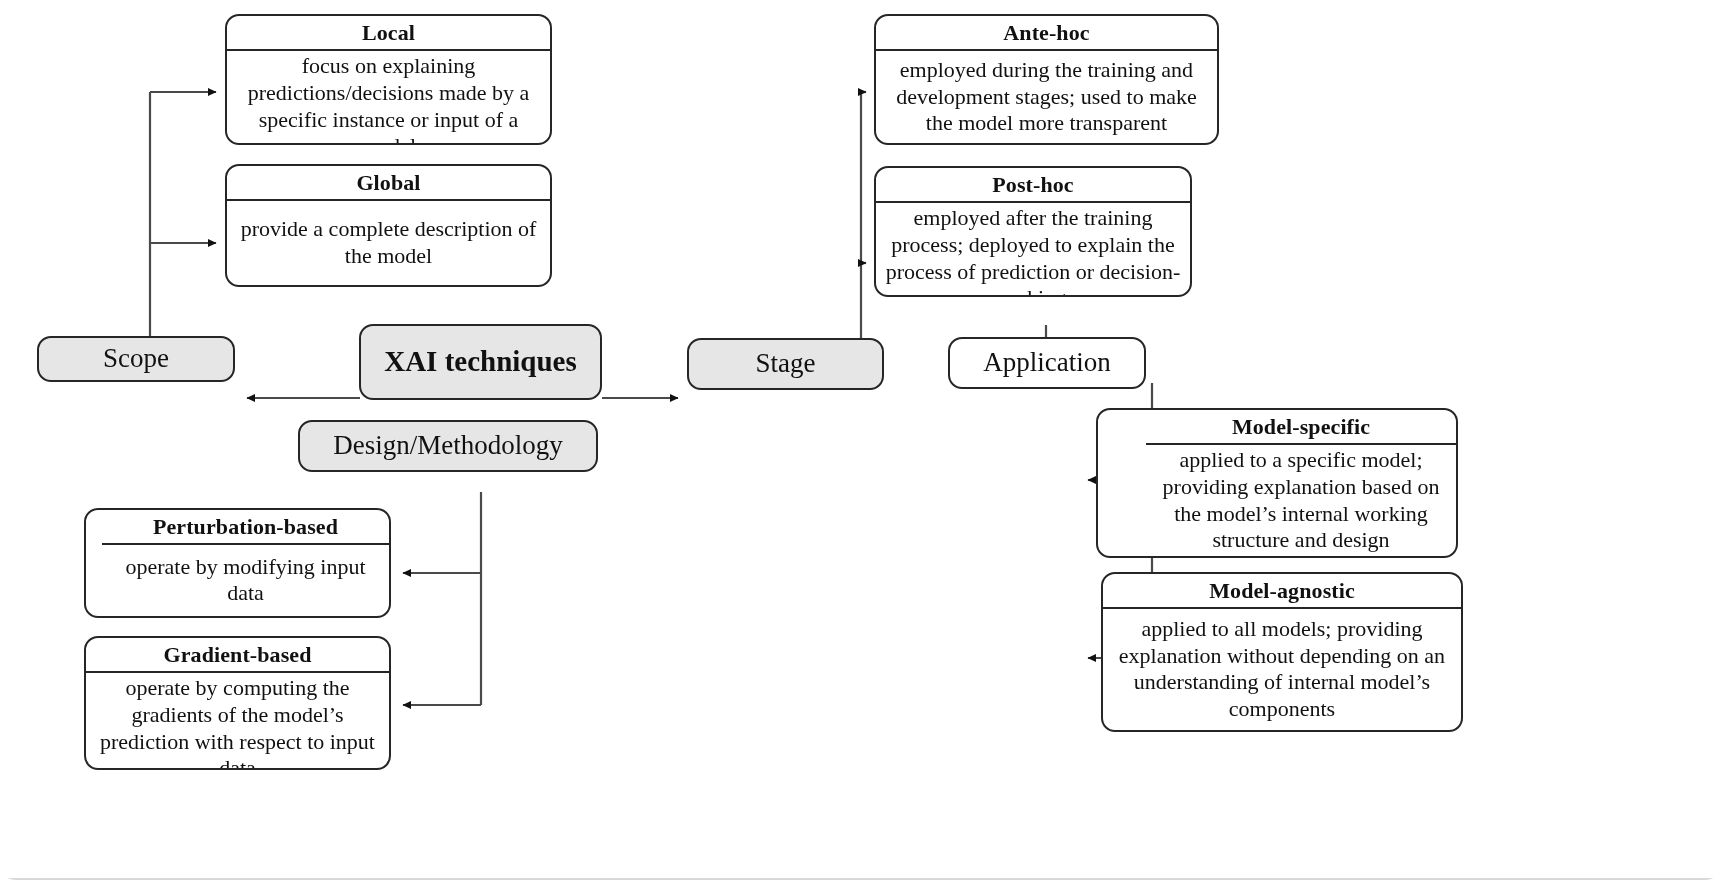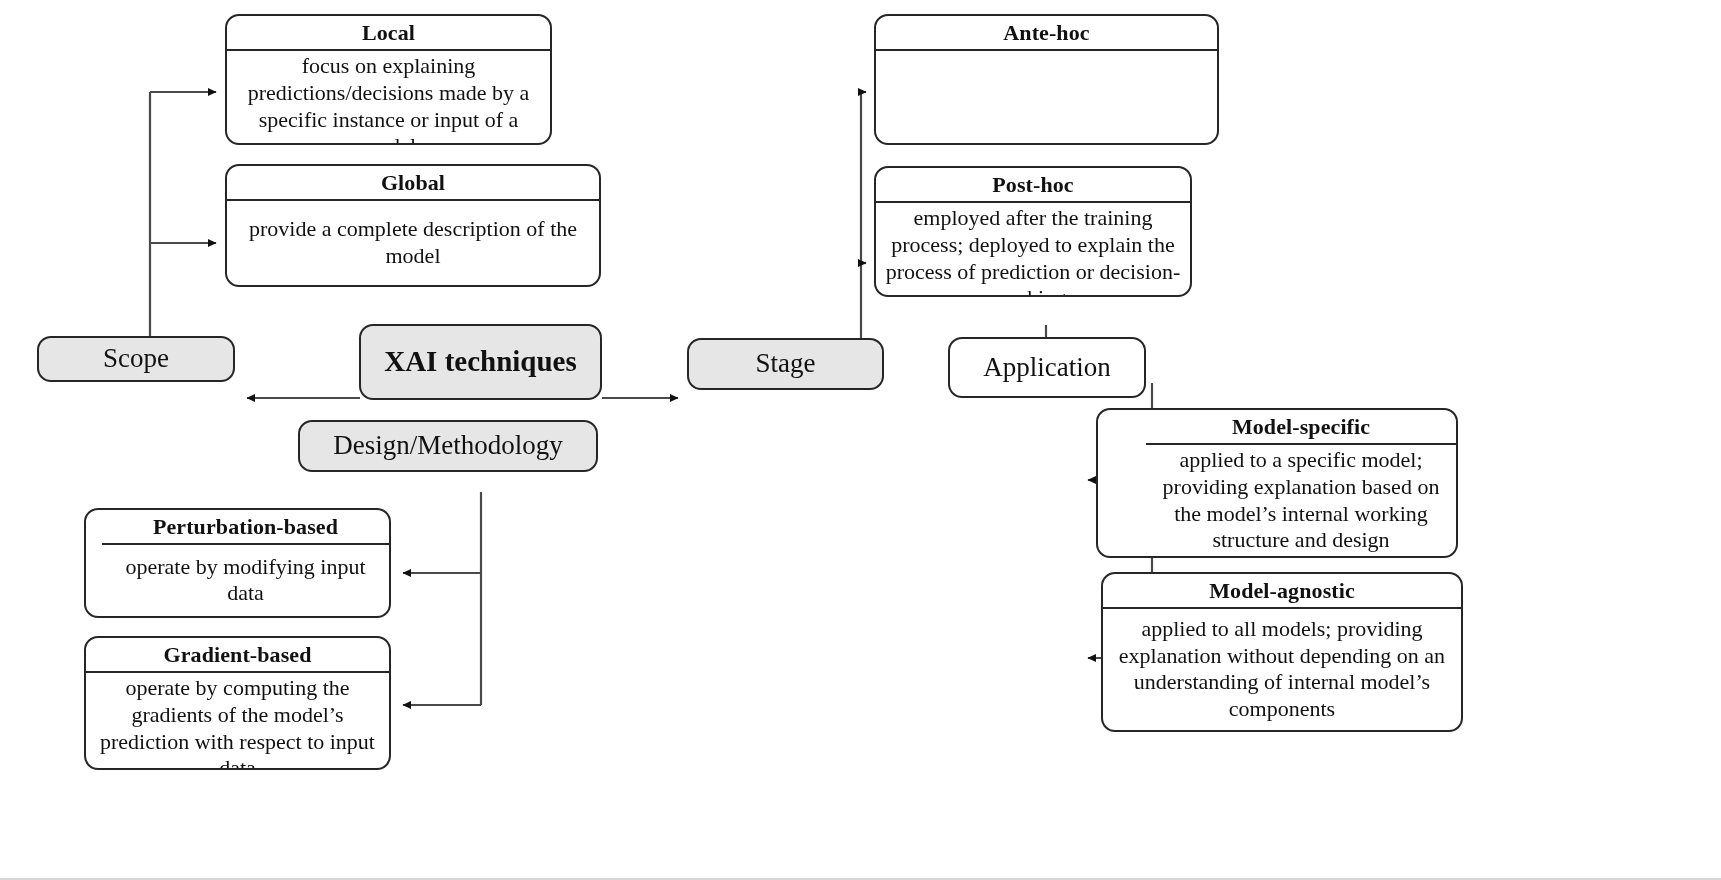--- a/index.html
+++ b/index.html
@@ -7,20 +7,21 @@
     padding: 0;
     background: #ffffff;
   }
   #canvas {
     position: relative;
     width: 1721px;
     height: 880px;
     background: #ffffff;
     font-family: "Liberation Serif", "DejaVu Serif", serif;
     overflow: hidden;
+    border-radius: 15px;
   }
   #edges {
     position: absolute;
     left: 0; top: 0;
     width: 1721px;
     height: 880px;
     pointer-events: none;
   }
   .node {
     position: absolute;
@@ -117,27 +118,28 @@
       <path d="M481,573 L403,573" marker-end="url(#arrow)"></path>
       <path d="M481,705 L403,705" marker-end="url(#arrow)"></path>
     </g>
   </svg>
 
   <div class="node" style="left:225px; top:14px; width:327px; height:131px;">
     <div class="hdr">Local</div>
     <div class="body">focus on explaining predictions/decisions made by a specific instance or input of a model</div>
   </div>
 
-  <div class="node" style="left:225px; top:164px; width:376px; height:123px;">
+  <div class="node" style="left:225px; top:164px; width:327px; height:123px;">
     <div class="hdr">Global</div>
     <div class="body">provide a complete description of the model</div>
   </div>
 
   <div class="node" style="left:874px; top:14px; width:345px; height:131px;">
     <div class="hdr">Ante-hoc</div>
+    <div class="body">employed during the training and development stages; used to make the model more transparent</div>
   </div>
 
   <div class="node" style="left:874px; top:166px; width:318px; height:131px;">
     <div class="hdr">Post-hoc</div>
     <div class="body">employed after the training process; deployed to explain the process of prediction or decision-making</div>
   </div>
 
   <div class="node" style="left:1096px; top:408px; width:362px; height:150px;padding-left:48px;">
     <div class="hdr">Model-specific</div>
     <div class="body">applied to a specific model; providing explanation based on the model’s internal working structure and design</div>
@@ -163,21 +165,21 @@
   </div>
 
   <div class="node plain bold filled" style="left:359px; top:324px; width:243px; height:76px;">
     <span class="label">XAI techniques</span>
   </div>
 
   <div class="node plain filled" style="left:687px; top:338px; width:197px; height:52px;">
     <span class="label">Stage</span>
   </div>
 
-  <div class="node plain" style="left:948px; top:337px; width:198px; height:61px;">
+  <div class="node plain" style="left:948px; top:337px; width:198px; height:52px;">
     <span class="label">Application</span>
   </div>
 
   <div class="node plain filled" style="left:298px; top:420px; width:300px; height:52px;">
     <span class="label">Design/Methodology</span>
   </div>
 
   <div class="baseline"></div>
 </div>
 

